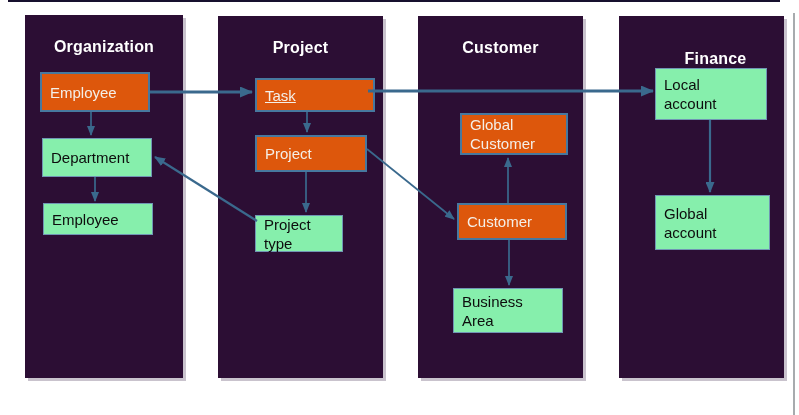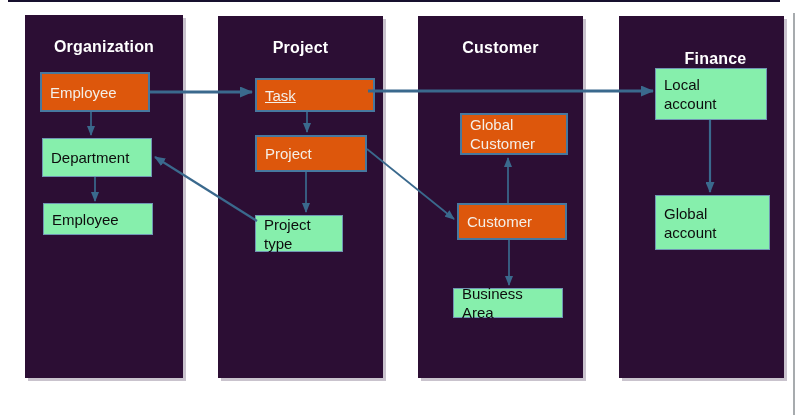--- a/index.html
+++ b/index.html
@@ -64,21 +64,21 @@
   <div id="node-layer">
       <div class="node orange" style="left: 40px; top: 72px; width: 110px; height: 40px;"><span>Employee</span></div>
       <div class="node white" style="left: 42px; top: 138px; width: 110px; height: 39px; text-align: right;"><span>Department</span></div>
       <div class="node white" style="left: 43px; top: 203px; width: 110px; height: 32px;"><span>Employee</span></div>
       <div class="node orange" style="left: 255px; top: 78px; width: 120px; height: 34px; text-decoration: underline;"><span>Task</span></div>
       <div class="node orange" style="left: 255px; top: 135px; width: 112px; height: 37px;"><span>Project</span></div>
       <div class="node white" style="left: 255px; top: 215px; width: 88px; height: 37px;"><span>Project type</span></div>
       <div class="node orange" style="left: 460px; top: 113px; width: 108px; height: 42px;"><span>Global
 Customer</span></div>
       <div class="node orange" style="left: 457px; top: 203px; width: 110px; height: 37px;"><span>Customer</span></div>
-      <div class="node white" style="left: 453px; top: 288px; width: 110px; height: 30px;"><span>Business
+      <div class="node white" style="left: 453px; top: 288px; width: 110px; height: 45px;"><span>Business
 Area</span></div>
       <div class="node white" style="left: 655px; top: 68px; width: 112px; height: 52px;"><span>Local
 account</span></div>
       <div class="node white" style="left: 655px; top: 195px; width: 115px; height: 55px;"><span>Global
 account</span></div>
     </div>
   <svg id="edges" width="799" height="415">
     <defs>
       <marker id="mk-thick" markerUnits="userSpaceOnUse" markerWidth="13" markerHeight="11" refX="12" refY="5.5" orient="auto">
           <path d="M0,0 L13,5.5 L0,11 Z" fill="#3a698d"></path>

